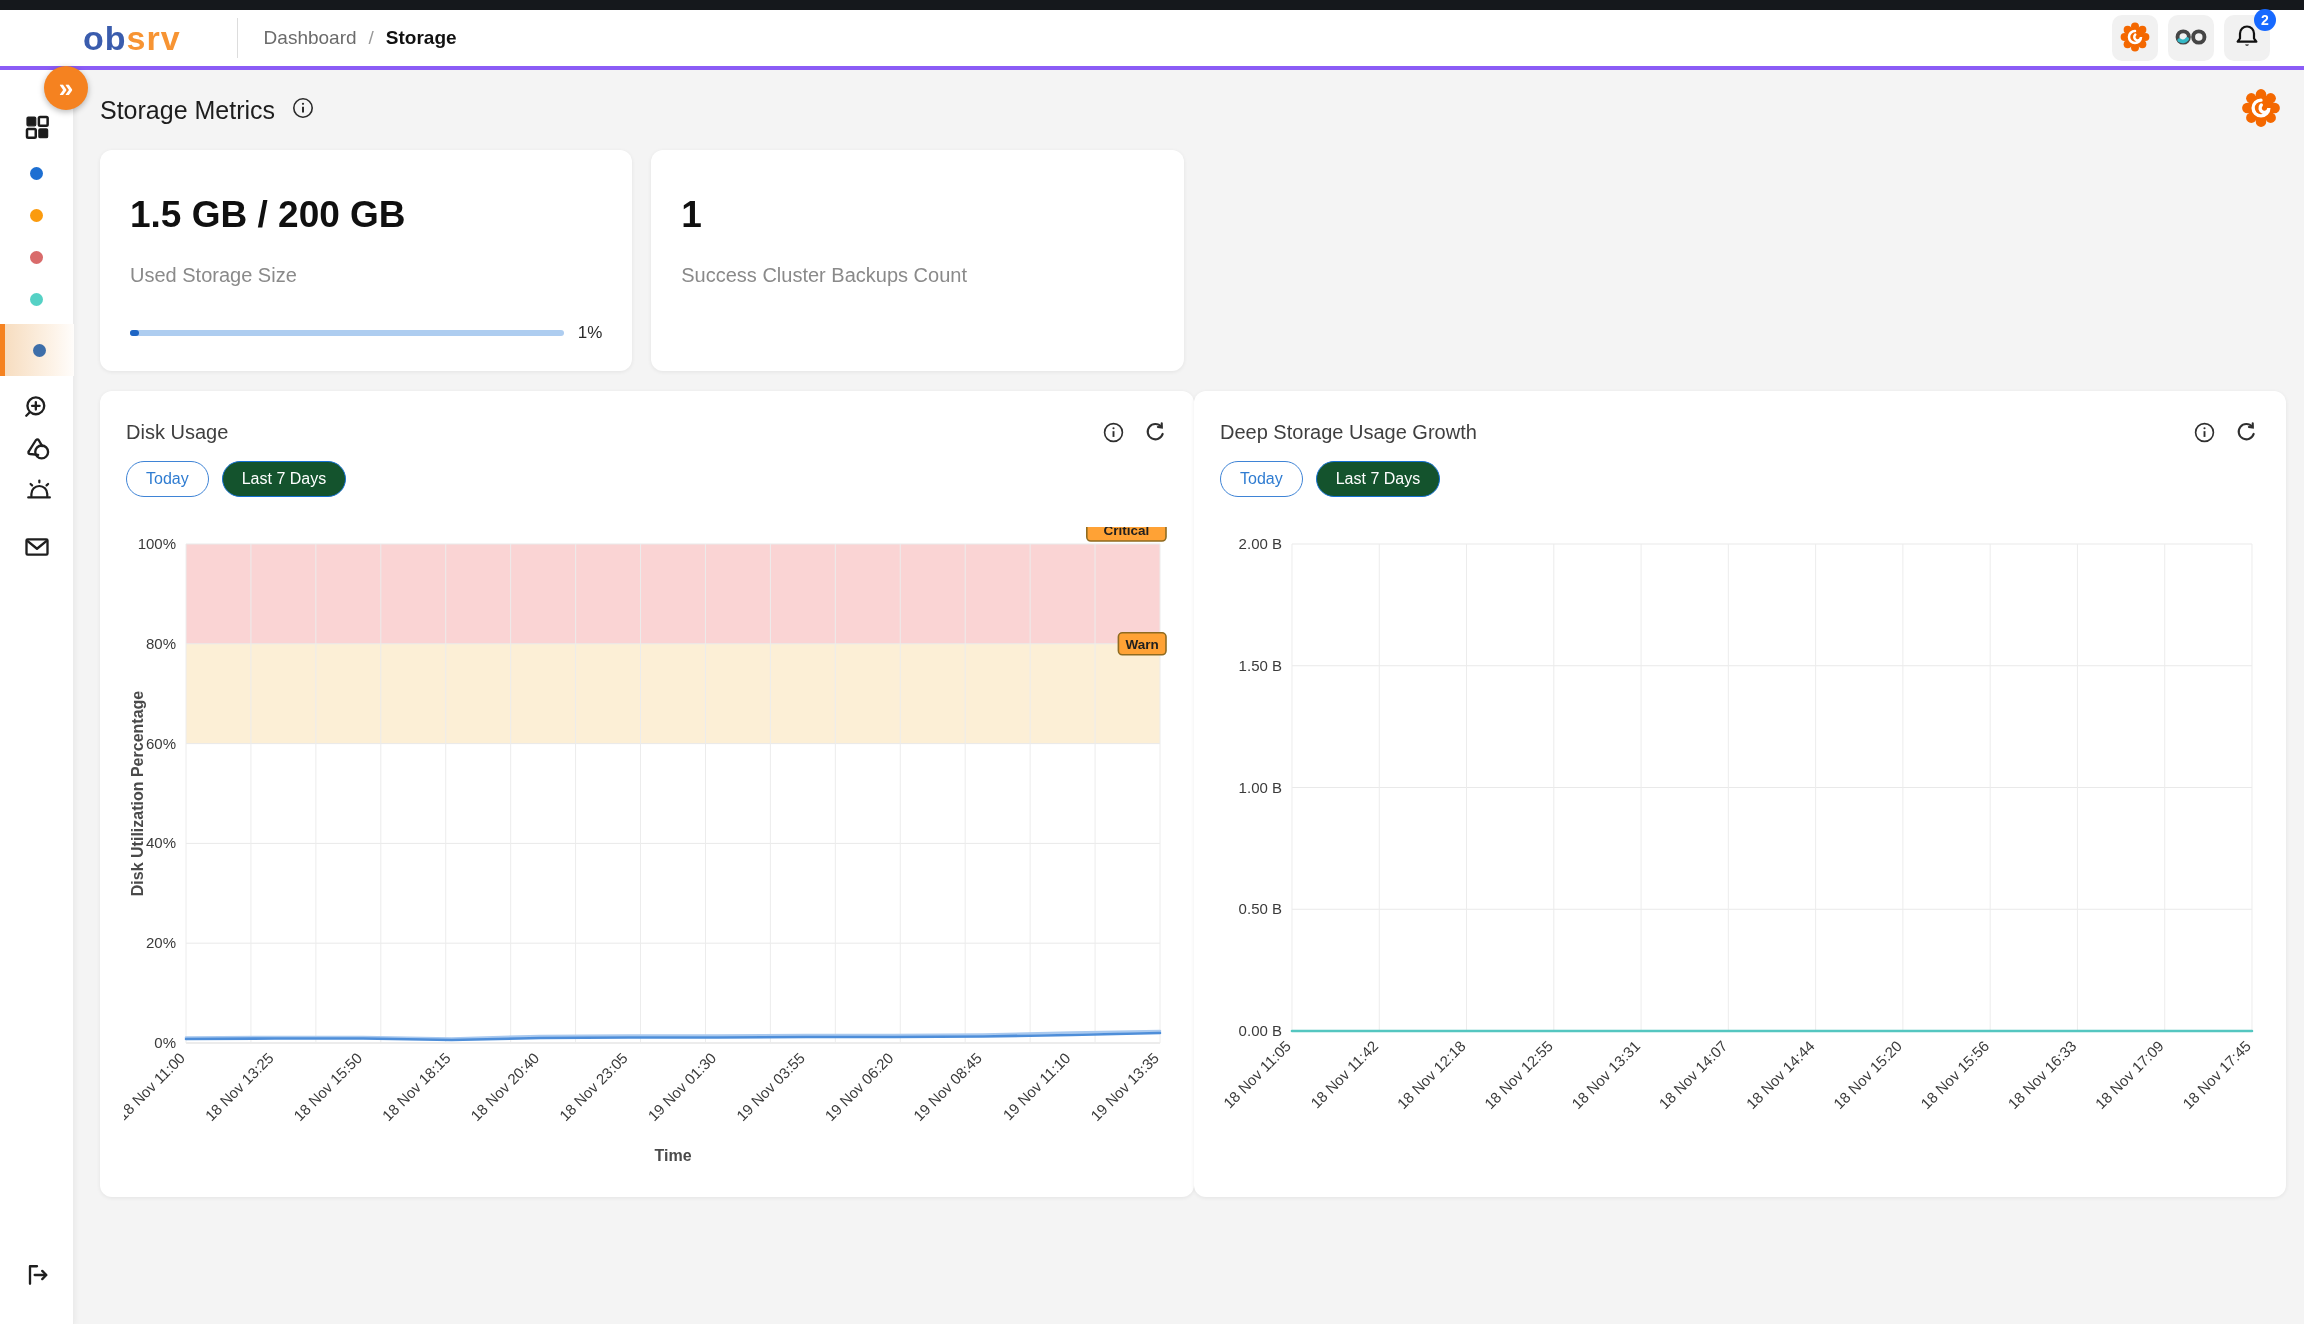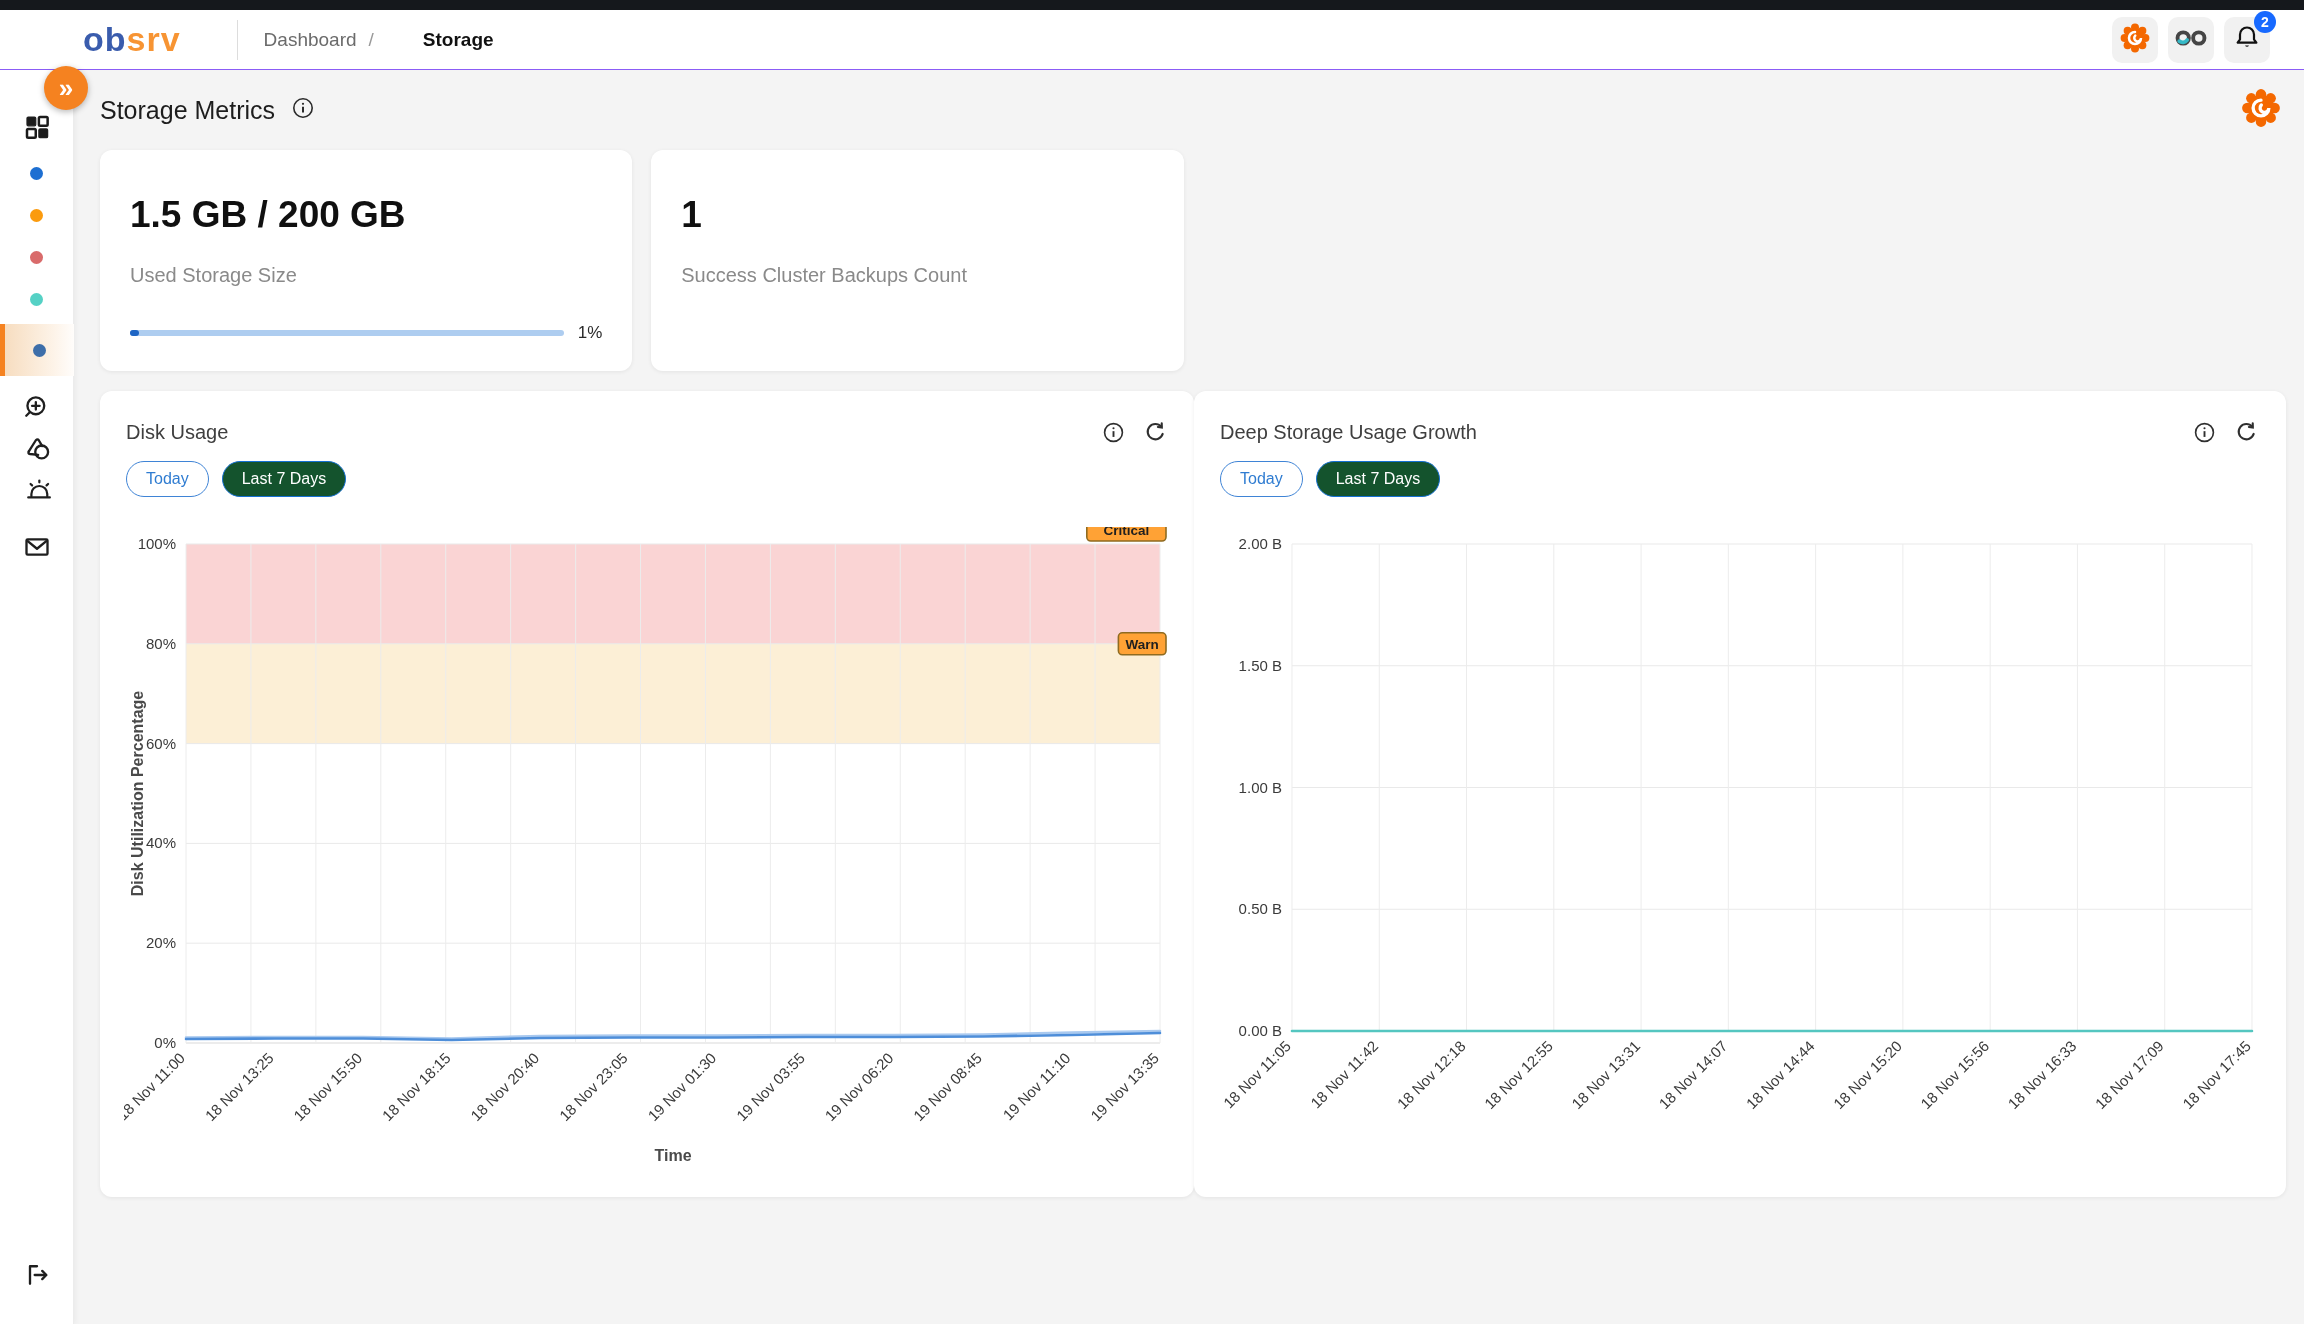--- a/index.html
+++ b/index.html
@@ -2,29 +2,29 @@
 <html><head>
 <meta charset="utf-8">
 <style>
   * { margin:0; padding:0; box-sizing:border-box; }
   html,body { width:2304px; height:1324px; overflow:hidden; }
   body { font-family:"Liberation Sans", sans-serif; background:#f4f4f4; color:#1c1c1c; }
 
   .top-strip { height:10px; background:#15181c; width:100%; }
 
   
-  header { height:60px; background:#fff; border-bottom:1px solid #8b5cf6; display:flex; align-items:center; padding-left:83px; position:relative; z-index:5; }
+  header { height:60px; background:#fff; border-bottom:4px solid #8b5cf6; display:flex; align-items:center; padding-left:83px; position:relative; z-index:5; }
   .logo { font-size:34px; font-weight:bold; letter-spacing:1px; cursor:pointer; }
   .logo .lg-blue { color:#3a5cad; }
   .logo .lg-orange { color:#f79433; }
   .hdr-divider { width:1px; height:40px; background:#ddd; margin:0 26px 0 56px; }
   .breadcrumb { font-size:19px; display:flex; align-items:center; gap:12px; }
   .bc-parent { color:#6b6b6b; }
   .bc-sep { color:#9a9a9a; }
-  .bc-current { color:#111; font-weight:bold;margin-left:37px; }
+  .bc-current { color:#111; font-weight:bold; }
   .hdr-actions { margin-left:auto; margin-right:34px; display:flex; gap:10px; }
   .hbtn { width:46px; height:46px; border:none; background:#f1f1f1; border-radius:10px; display:flex; align-items:center; justify-content:center; cursor:pointer; position:relative; }
   .notif-badge { position:absolute; top:-6px; right:-6px; min-width:22px; height:22px; border-radius:11px; background:#1769ff; color:#fff; font-size:14px; font-weight:bold; display:flex; align-items:center; justify-content:center; padding:0 4px; }
 
   
   .shell { display:flex; height:1254px; }
   aside.sidebar { width:74px; background:#fff; border-right:1px solid #ececec; box-shadow:2px 0 5px rgba(0,0,0,.04); display:flex; flex-direction:column; align-items:center; position:relative; z-index:4; }
   .side-item { width:74px; height:42px; display:flex; align-items:center; justify-content:center; cursor:pointer; }
   .side-item.first { margin-top:36px; height:46px; }
   .nav-dot { width:13px; height:13px; border-radius:50%; }

